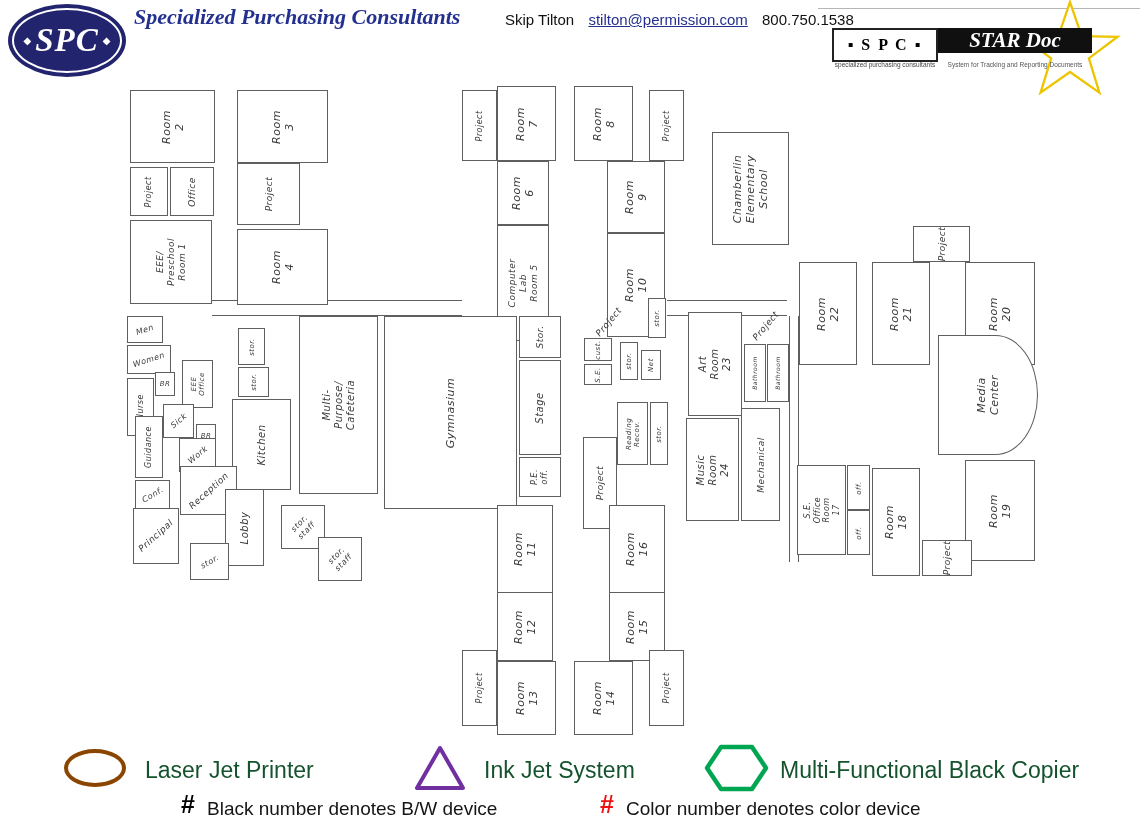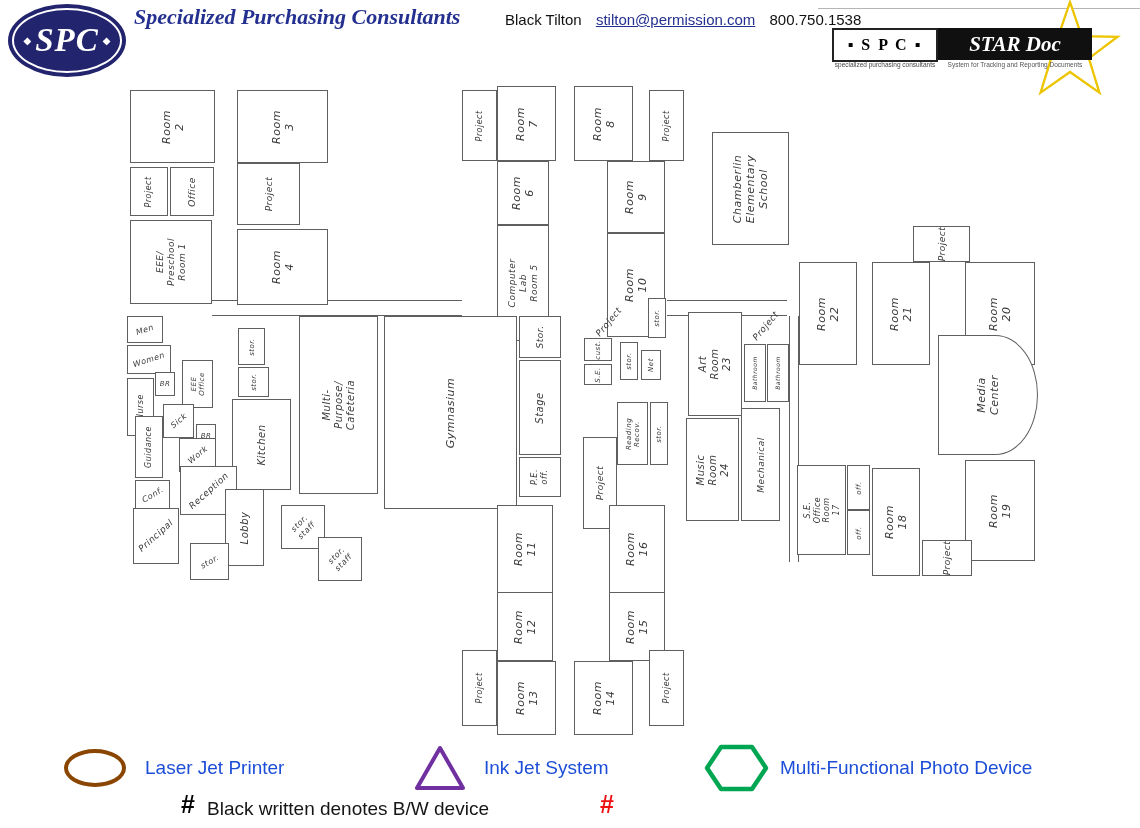--- a/index.html
+++ b/index.html
@@ -20,21 +20,21 @@
   .contact a{color:#24308f;text-decoration:underline;margin:0 10px;cursor:pointer;}
   .warning{position:absolute;left:305px;top:48px;font-size:15.5px;font-weight:bold;
            font-style:italic;text-decoration:underline;color:#e01518;}
   .top-rule{position:absolute;left:818px;top:8px;width:322px;border-top:1px solid #b5b5b5;}
   .star-svg{position:absolute;left:1003px;top:0px;}
   .spc-box{position:absolute;left:832px;top:28px;width:102px;height:30px;border:2px solid #222;
            background:#fff;display:flex;align-items:center;justify-content:center;
            font-family:"Liberation Serif",serif;font-weight:bold;font-size:16px;letter-spacing:2px;z-index:2;}
   .spc-box-cap{position:absolute;left:832px;top:61px;width:106px;font-size:6.5px;color:#444;
                text-align:center;z-index:2;}
-  .stardoc-box{position:absolute;left:938px;top:28px;width:154px;height:32px;background:#101010;
+  .stardoc-box{position:absolute;left:938px;top:28px;width:154px;height:25px;background:#101010;
                color:#fff;display:flex;align-items:center;justify-content:center;
                font-family:"Liberation Serif",serif;font-weight:bold;font-style:italic;font-size:21px;z-index:2;}
   .stardoc-cap{position:absolute;left:938px;top:61px;width:154px;font-size:6.5px;color:#555;
                text-align:center;z-index:2;}
 
   
   .plan{position:absolute;left:0;top:0;width:1140px;height:828px;}
   .room{position:absolute;border:1px solid #5f5f5f;background:#fff;box-sizing:border-box;}
   .room.nb{border:none;background:transparent;}
   .room.curve{border-radius:0 58px 58px 0 / 0 82px 82px 0;}
@@ -43,21 +43,21 @@
           line-height:1.2;letter-spacing:.5px;}
   .bldg{position:absolute;left:712px;top:132px;width:77px;height:113px;border:1px solid #5f5f5f;
         box-sizing:border-box;background:#fff;}
   .hall{position:absolute;box-sizing:border-box;}
   .hall.h{border-top:1px solid #5f5f5f;border-bottom:1px solid #5f5f5f;}
   .hall.v{border-left:1px solid #5f5f5f;border-right:1px solid #5f5f5f;}
   .stairs{position:absolute;left:523px;top:424px;width:16px;height:30px;border:1px solid #5f5f5f;
           background:repeating-linear-gradient(180deg,#5f5f5f 0 1px,#fff 1px 4px);box-sizing:border-box;}
 
   
-  .lg-label{position:absolute;font-size:19px;color:#1d4ed8;}
+  .lg-label{position:absolute;font-size:23px;color:#14532d;}
   .lg-oval{position:absolute;left:64px;top:749px;width:62px;height:38px;border:4px solid #8a4500;
            border-radius:50%;box-sizing:border-box;}
   .lg-svg{position:absolute;}
   .note-hash{position:absolute;font-size:25px;font-weight:bold;color:#000;}
   .note-hash.red{color:#ee1111;}
   .note-text{position:absolute;font-size:19px;color:#151515;}
 </style>
 </head>
 <body>
 
@@ -65,21 +65,21 @@
 
   <div class="spc-oval">
     <div class="ring">
       <span class="dot">◆</span>
       <span class="txt">SPC</span>
       <span class="dot">◆</span>
     </div>
   </div>
   <div class="company-title">Specialized Purchasing Consultants</div>
   <div class="contact">
-    <span>Black Tilton</span>
+    <span>Skip Tilton</span>
     <a>stilton@permission.com</a>
     <span>800.750.1538</span>
   </div>
 
   <div class="top-rule"></div>
   <svg class="star-svg" width="134" height="96" viewBox="0 0 100 92">
     <polygon points="50,2 61.2,34.6 95.6,35.2 68.1,55.9 78.2,88.8 50,69 21.8,88.8 31.9,55.9 4.4,35.2 38.8,34.6" fill="#ffffff" stroke="#ecc500" stroke-width="2.2"></polygon>
   </svg>
   <div class="spc-box">▪ S P C ▪</div>
   <div class="spc-box-cap">specialized purchasing consultants</div>
@@ -339,19 +339,20 @@
   <div class="lg-label" style="left:145px;top:757px;">Laser Jet Printer</div>
 
   <svg class="lg-svg" style="left:412px;top:743px;" width="56" height="50">
     <polygon points="28,5 5,45 51,45" fill="none" stroke="#7030a0" stroke-width="4" stroke-linejoin="round"></polygon>
   </svg>
   <div class="lg-label" style="left:484px;top:757px;">Ink Jet System</div>
 
   <svg class="lg-svg" style="left:702px;top:743px;" width="68" height="50">
     <polygon points="19,4 50,4 64,25 50,46 19,46 5,25" fill="none" stroke="#00a651" stroke-width="4.5" stroke-linejoin="round"></polygon>
   </svg>
-  <div class="lg-label" style="left:780px;top:757px;">Multi-Functional Photo Device</div>
+  <div class="lg-label" style="left:780px;top:757px;">Multi-Functional Black Copier</div>
 
   <div class="note-hash" style="left:181px;top:790px;">#</div>
-  <div class="note-text" style="left:207px;top:798px;">Black written denotes B/W device</div>
+  <div class="note-text" style="left:207px;top:798px;">Black number denotes B/W device</div>
   <div class="note-hash red" style="left:600px;top:790px;">#</div>
+  <div class="note-text" style="left:626px;top:798px;">Color number denotes color device</div>
 
 </div>
 
 </body></html>

